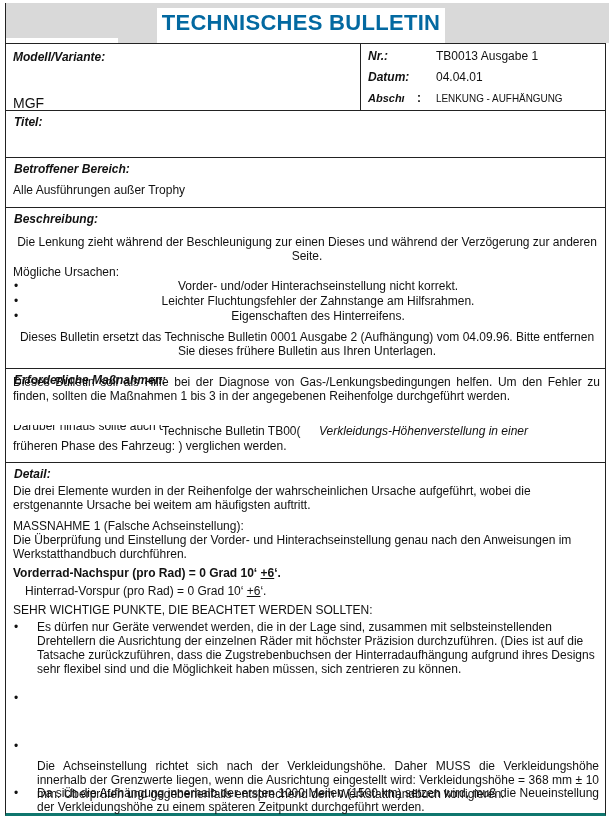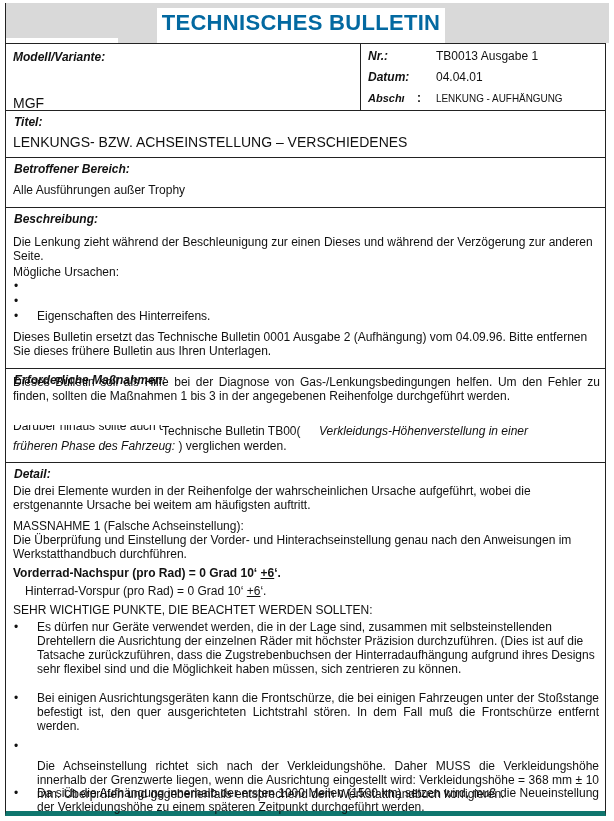--- a/index.html
+++ b/index.html
@@ -5,21 +5,21 @@
   html, body { margin:0; padding:0; background:#ffffff; }
   body { width:614px; height:821px; position:relative; overflow:hidden;
          font-family:"Liberation Sans", sans-serif; color:#111; }
   .hdr-band { position:absolute; left:5px; top:3px; width:603px; height:40px; background:#d9d9d9;
               border-left:1px solid #222; }
   .hdr-white-left { position:absolute; left:6px; top:38px; width:112px; height:5px; background:#fff; }
   .hdr-title-box { position:absolute; left:157px; top:8px; width:288px; height:35px; background:#fff; }
   .hdr-title { position:absolute; left:157px; top:10px; width:288px; text-align:center;
                font-weight:bold; font-size:22px; letter-spacing:0.3px; color:#0369a1; }
   .box { position:absolute; left:5px; width:601px; border:1px solid #222; border-bottom:none; box-sizing:border-box; }
-  .box.last { border-bottom:5px solid #0f766e; }
+  .box.last { border-bottom:3px solid #0f766e; }
   .lbl { font-weight:bold; font-style:italic; font-size:12px; color:#111; }
   .txt { font-size:12px; line-height:14px; color:#111; }
   .meta-k { position:absolute; font-weight:bold; font-style:italic; }
   .sec-lbl { position:absolute; left:8px; }
   .bullet { position:absolute; left:8px; font-size:12px; }
   .bl-text { position:absolute; left:31px; right:6px; font-size:12px; line-height:14px; }
   .just { text-align:justify; }
   u { text-decoration:underline; }
 </style>
 </head>
@@ -39,51 +39,52 @@
   <div style="position:absolute;left:430px;top:5px;font-size:12px;">TB0013  Ausgabe 1</div>
   <div class="meta-k" style="position:absolute;left:362px;top:26px;font-size:12px;">Datum:</div>
   <div style="position:absolute;left:430px;top:26px;font-size:12px;">04.04.01</div>
   <div class="meta-k" style="position:absolute;left:362px;top:48px;font-size:11px;">Abschı</div>
   <div style="position:absolute;left:411px;top:47px;font-size:12px;font-weight:bold;">:</div>
   <div style="position:absolute;left:430px;top:48px;font-size:11px;transform:scaleX(0.9);transform-origin:left;">LENKUNG - AUFHÄNGUNG</div>
 </div>
 
 <div class="box" style="top:110px;height:47px;">
   <div class="lbl sec-lbl" style="top:4px;font-style:italic;">Titel:</div>
-  <div style="position:absolute;left:7px;top:23px;font-size:14px;">LENKUNGS- BZW. ACHSEINSTELLUNG – VERSCHIEDENES</div>
 </div>
 
 <div class="box" style="top:157px;height:50px;">
   <div class="lbl sec-lbl" style="top:4px;">Betroffener Bereich:</div>
   <div class="txt" style="position:absolute;left:7px;top:25px;">Alle Ausführungen außer Trophy</div>
 </div>
 
-<div class="box" style="top:207px;height:161px;">
+<div class="box" style="top:207px;height:161px;text-align:center;">
   <div class="lbl sec-lbl" style="top:4px;">Beschreibung:</div>
   <div class="txt" style="position:absolute;left:7px;right:4px;top:27px;">Die Lenkung zieht während der Beschleunigung zur einen Dieses und während der Verzögerung zur anderen Seite.</div>
   <div class="txt" style="position:absolute;left:7px;top:57px;">Mögliche Ursachen:</div>
 
   <div class="bullet" style="top:71px;">•</div>
+  <div class="bl-text" style="top:71px;">Vorder- und/oder Hinterachseinstellung nicht korrekt.</div>
   <div class="bullet" style="top:86px;">•</div>
+  <div class="bl-text" style="top:86px;">Leichter Fluchtungsfehler der Zahnstange am Hilfsrahmen.</div>
   <div class="bullet" style="top:101px;">•</div>
   <div class="bl-text" style="top:101px;">Eigenschaften des Hinterreifens.</div>
 
   <div class="txt" style="position:absolute;left:7px;right:4px;top:122px;">Dieses Bulletin ersetzt das Technische Bulletin 0001 Ausgabe 2 (Aufhängung) vom 04.09.96. Bitte entfernen Sie dieses frühere Bulletin aus Ihren Unterlagen.</div>
 </div>
 
 <div class="box" style="top:368px;height:94px;">
   <div class="lbl sec-lbl" style="top:4px;">Erforderliche Maßnahmen:</div>
   <div class="txt just" style="position:absolute;left:7px;right:5px;top:6px;">Dieses Bulletin soll als Hilfe bei der Diagnose von Gas-/Lenkungsbedingungen helfen.  Um den Fehler zu finden, sollten die Maßnahmen 1 bis 3 in der angegebenen Reihenfolge durchgeführt werden.</div>
   <div style="position:absolute;left:7px;top:56px;height:8px;overflow:hidden;width:150px;">
     <div class="txt" style="margin-top:-6px;white-space:nowrap;">Darüber hinaus sollte auch das</div>
   </div>
   <div class="txt" style="position:absolute;left:156px;top:55px;white-space:nowrap;width:143px;overflow:hidden;">Technische Bulletin TB00(</div>
   <div class="txt" style="position:absolute;left:313px;top:55px;font-style:italic;white-space:nowrap;">Verkleidungs-Höhenverstellung in einer</div>
   <div class="txt" style="position:absolute;left:7px;top:70px;white-space:nowrap;">
-    <span style="font-style:italic;text-align:center;">früheren Phase des Fahrzeug:</span>
+    <span style="text-align:center;">früheren Phase des Fahrzeug:</span>
     <span>) verglichen werden.</span>
   </div>
 </div>
 
 <div class="box last" style="top:462px;height:354px;">
   <div class="lbl sec-lbl" style="top:4px;">Detail:</div>
   <div class="txt" style="position:absolute;left:7px;right:60px;top:21px;">Die drei Elemente wurden in der Reihenfolge der wahrscheinlichen Ursache aufgeführt, wobei die erstgenannte Ursache bei weitem am häufigsten auftritt.</div>
   <div class="txt" style="position:absolute;left:7px;top:56px;">MASSNAHME 1 (Falsche Achseinstellung):</div>
   <div class="txt" style="position:absolute;left:7px;right:8px;top:70px;">Die Überprüfung und Einstellung der Vorder- und Hinterachseinstellung genau nach den Anweisungen im Werkstatthandbuch durchführen.</div>
 
@@ -93,20 +94,19 @@
   <div class="txt" style="position:absolute;left:19px;top:121px;white-space:nowrap;">
     <span>Hinterrad-Vorspur (pro Rad) = 0 Grad 10‘ </span><u>+6</u><span>‘.</span>
   </div>
 
   <div class="txt" style="position:absolute;left:7px;top:140px;">SEHR WICHTIGE PUNKTE, DIE BEACHTET WERDEN SOLLTEN:</div>
 
   <div class="bullet" style="top:157px;">•</div>
   <div class="bl-text" style="top:157px;">Es dürfen nur Geräte verwendet werden, die in der Lage sind, zusammen mit selbsteinstellenden Drehtellern die Ausrichtung der einzelnen Räder mit höchster Präzision durchzuführen.  (Dies ist auf die Tatsache zurückzuführen, dass die Zugstrebenbuchsen der Hinterradaufhängung aufgrund ihres Designs sehr flexibel sind und die Möglichkeit haben müssen, sich zentrieren zu können.</div>
 
   <div class="bullet" style="top:228px;">•</div>
-  <div class="bl-text just" style="top:228px;">Bei einigen Ausrichtungsgeräten kann die Frontschürze, die bei einigen Fahrzeugen unter der Stoßstange befestigt ist, den quer ausgerichteten Lichtstrahl stören.  In dem Fall muß die Frontschürze entfernt werden.</div>
 
   <div class="bullet" style="top:276px;">•</div>
   <div class="bl-text just" style="top:276px;margin-top:20px;">Die Achseinstellung richtet sich nach der Verkleidungshöhe. Daher MUSS die Verkleidungshöhe innerhalb der Grenzwerte liegen, wenn die Ausrichtung eingestellt wird:  Verkleidungshöhe = 368 mm ± 10 mm. Überprüfen und gegebenenfalls entsprechend dem Werkstatthandbuch korrigieren.</div>
 
   <div class="bullet" style="top:323px;">•</div>
   <div class="bl-text just" style="top:323px;">Da sich die Aufhängung innerhalb der ersten 1000 Meilen (1500 km) setzen wird, muß die Neueinstellung der Verkleidungshöhe zu einem späteren Zeitpunkt durchgeführt werden.</div>
 </div>
 
 </body></html>

